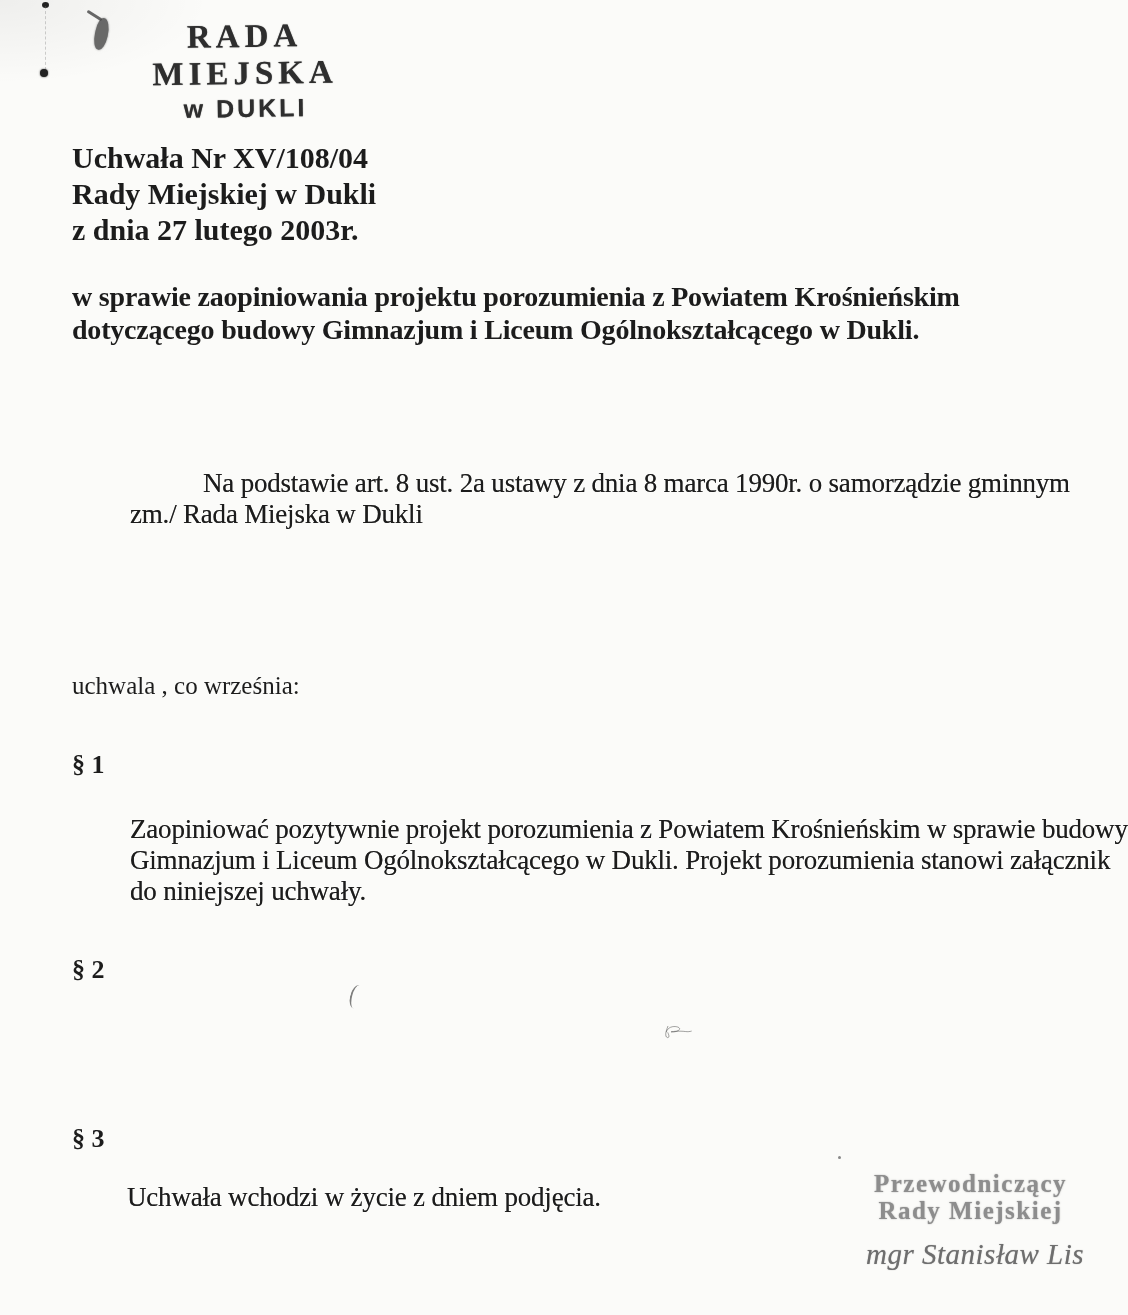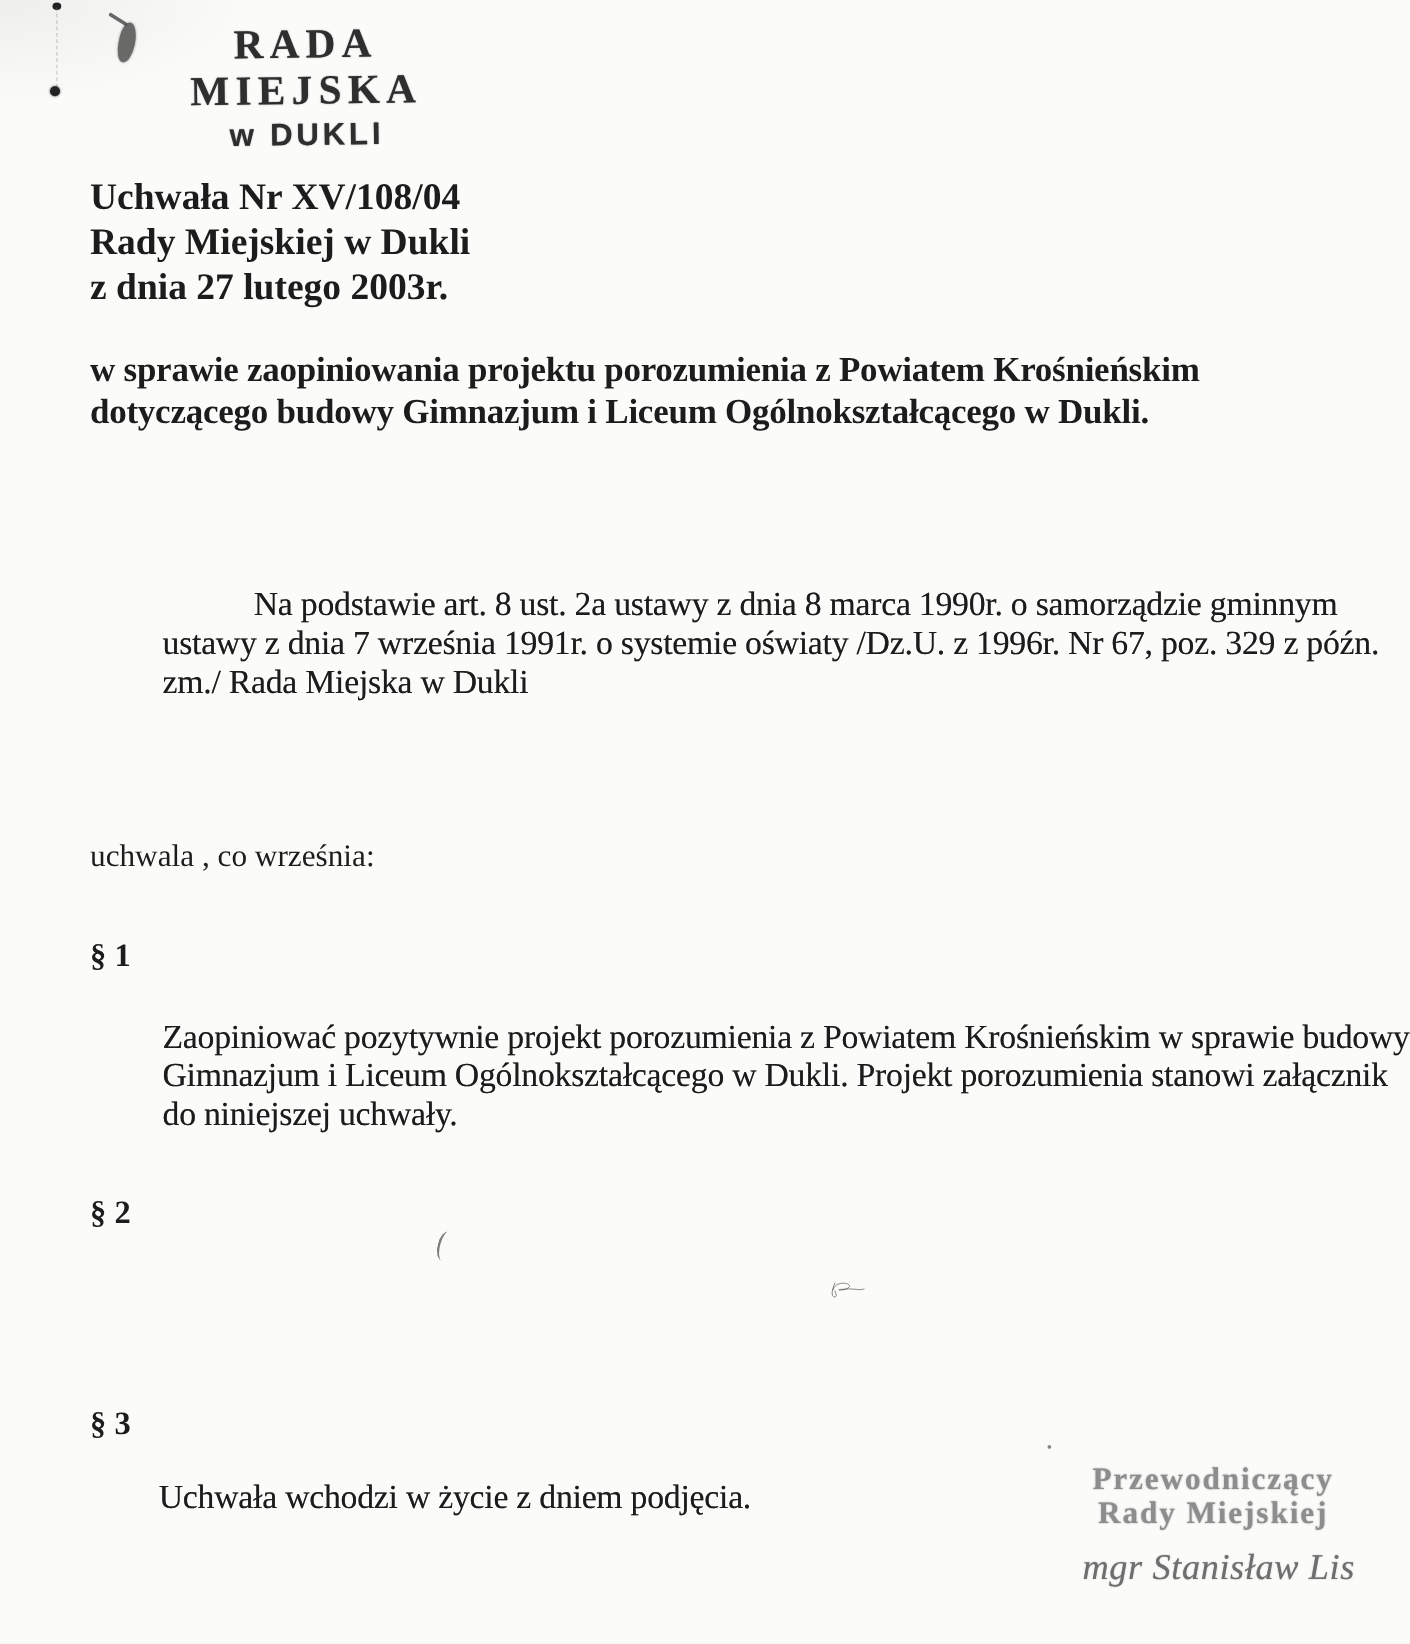--- a/index.html
+++ b/index.html
@@ -78,21 +78,20 @@
     <div class="line">z dnia 27 lutego 2003r.</div>
   </div>
 
   <div class="centered subject-block">
     <div class="line">w sprawie zaopiniowania projektu porozumienia z Powiatem Krośnieńskim</div>
     <div class="line">dotyczącego budowy Gimnazjum i Liceum Ogólnokształcącego w Dukli.</div>
   </div>
 
   <div class="body-text legal">
     <div class="line indent">Na podstawie art. 8 ust. 2a ustawy z dnia 8 marca 1990r. o samorządzie gminnym</div>
-    <div class="line">ustawy z dnia 7 września 1991r. o systemie oświaty /Dz.U. z 1996r. Nr 67, poz. 329 z późn.</div>
     <div class="line">zm./ Rada Miejska w Dukli</div>
   </div>
 
   <div class="centered enacting">uchwala , co września:</div>
 
   <div class="centered sec-head sec1-head">§ 1</div>
   <div class="body-text para1">
     <div class="line">Zaopiniować pozytywnie projekt porozumienia z Powiatem Krośnieńskim w sprawie budowy</div>
     <div class="line">Gimnazjum i Liceum Ogólnokształcącego w Dukli. Projekt porozumienia stanowi załącznik</div>
     <div class="line">do niniejszej uchwały.</div>

